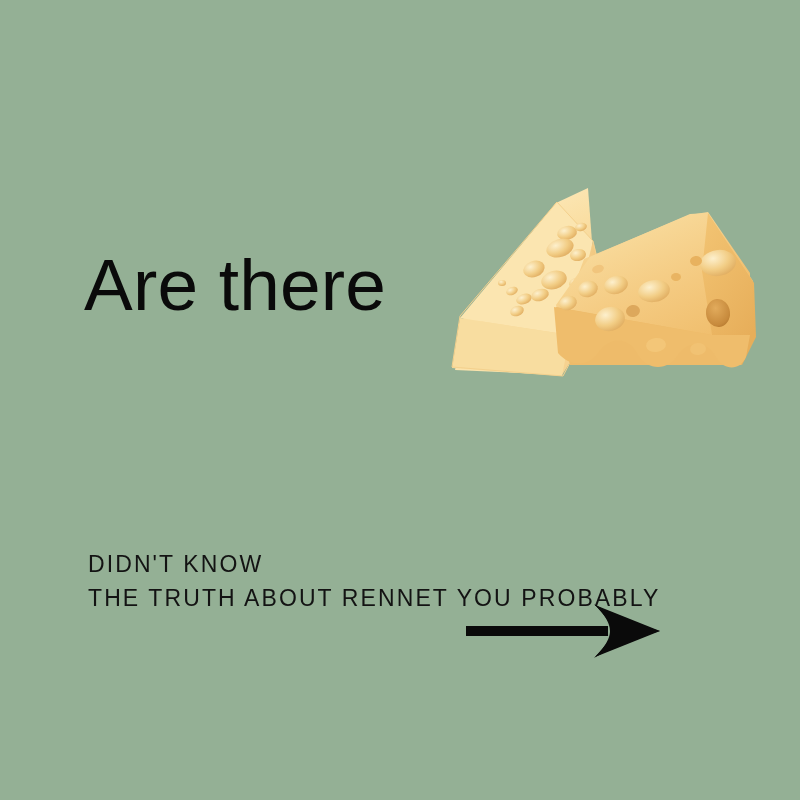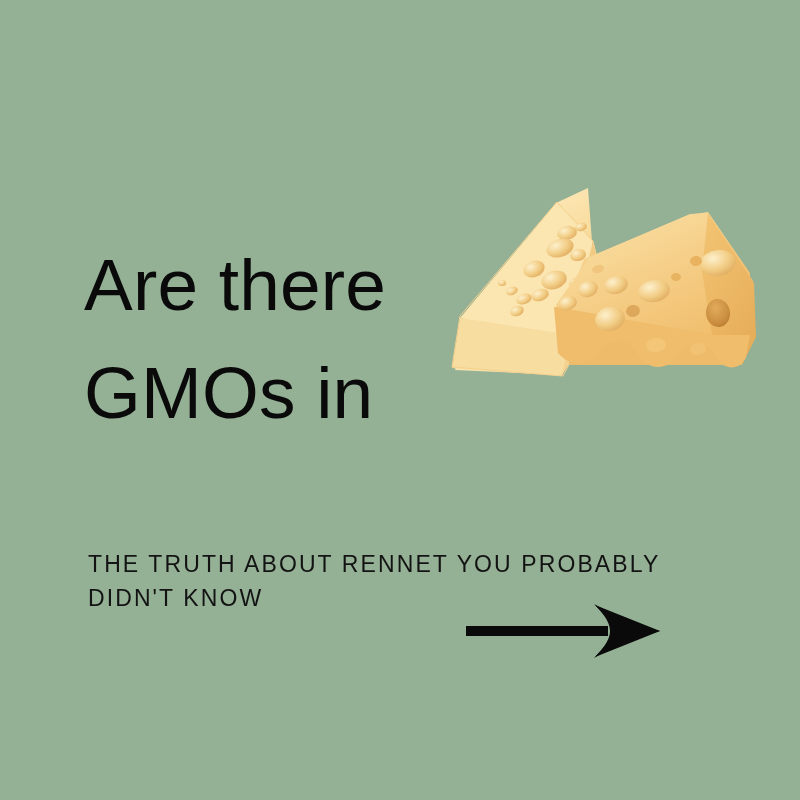--- a/index.html
+++ b/index.html
@@ -189,26 +189,25 @@
         <ellipse cx="148" cy="84" rx="6" ry="4" fill="#f1c57d" transform="rotate(-16 148 84)"></ellipse>
 
         <ellipse cx="206" cy="160" rx="10" ry="7" fill="#f3c678" transform="rotate(-6 206 160)"></ellipse>
         <ellipse cx="248" cy="164" rx="8" ry="6" fill="#f1c273" transform="rotate(-6 248 164)"></ellipse>
       </g>
     </svg>
   </div>
 
   <h1 id="headline">
     <span class="hl-line">Are there</span>
-    <span class="hl-line">GMOs in</span>
   </h1>
 
   <p id="subtitle">
+    <span class="sub-line">DIDN'T KNOW</span>
     <span class="sub-line">THE TRUTH ABOUT RENNET YOU PROBABLY</span>
-    <span class="sub-line">DIDN'T KNOW</span>
   </p>
 
   <div id="arrow-wrap">
     <svg viewBox="0 0 205 62" xmlns="http://www.w3.org/2000/svg">
 
       <rect x="2" y="26" width="142" height="10" fill="#0a0a0a"></rect>
 
       <path d="M130,4 C142,16 146,24 148,28 L196,31 L148,34 C146,38 142,46 130,58
                C144,50 160,42 196,31 C160,20 144,12 130,4 Z" fill="#0a0a0a"></path>
       <path d="M131,5 L196,31 L131,57 C144,44 146,36 146,31 C146,26 144,18 131,5 Z" fill="#0a0a0a"></path>

